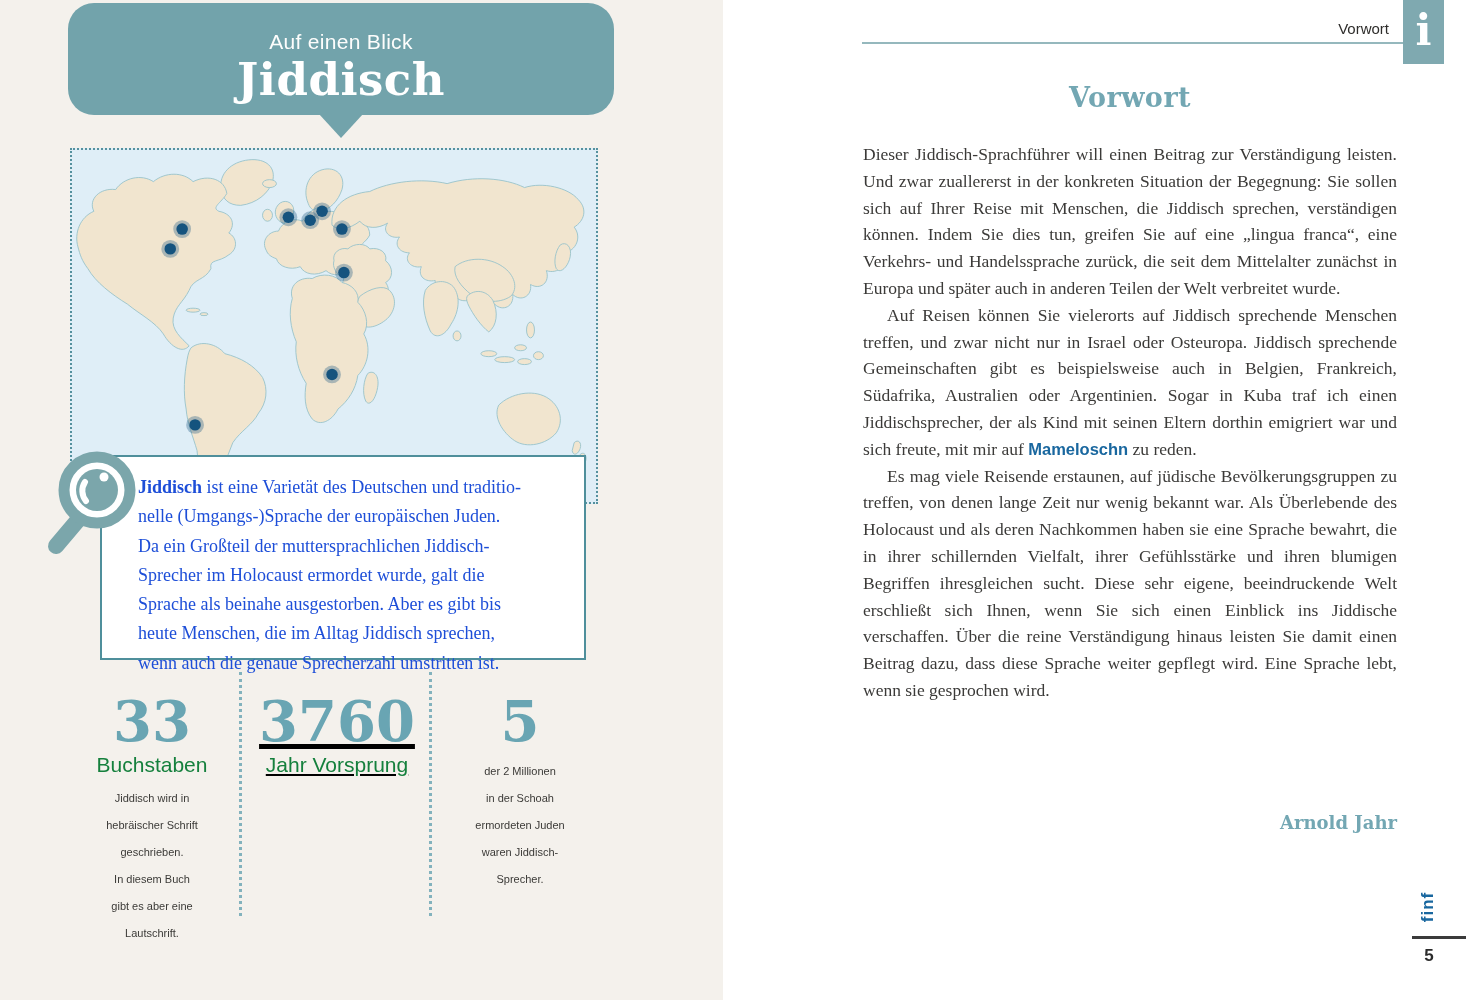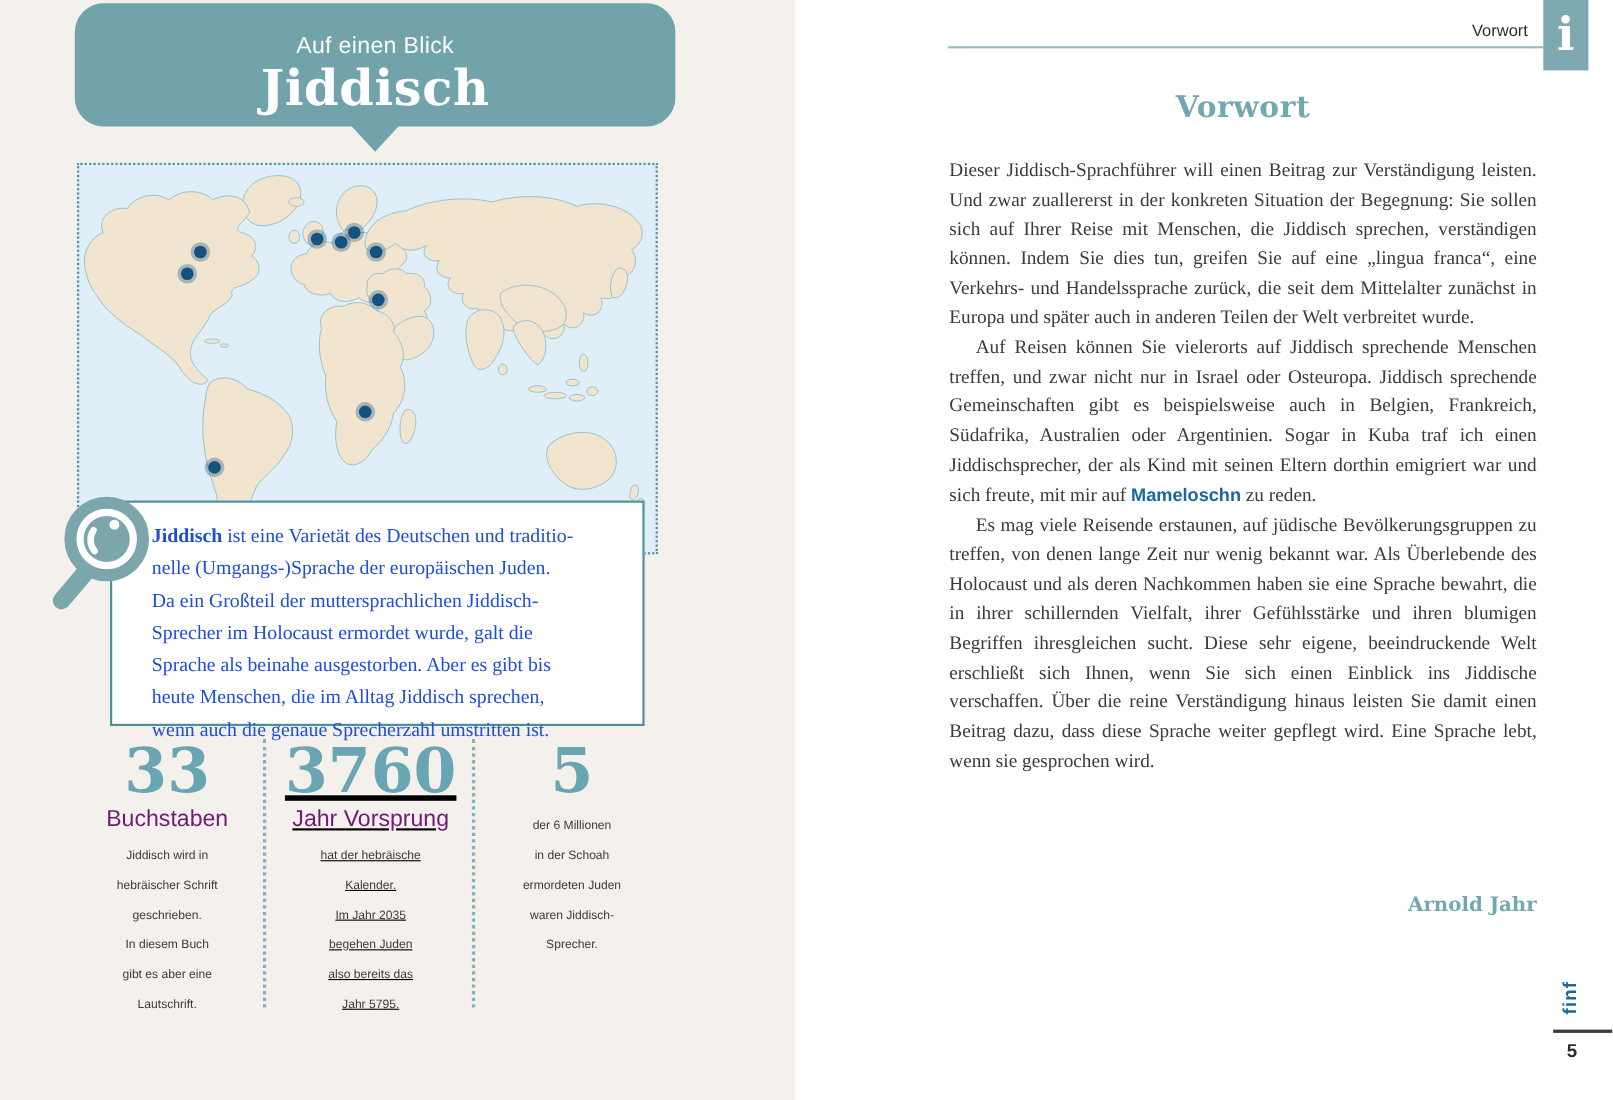--- a/index.html
+++ b/index.html
@@ -19,22 +19,22 @@
              border:2px dotted #55919e;background:#dfeef7;box-sizing:border-box;}
   .map-frame svg{display:block;width:100%;height:100%;}
   .info-box{position:absolute;left:100px;top:455px;width:486px;height:205px;background:#ffffff;
             border:2px solid #4f8f9b;box-sizing:border-box;z-index:3;
             padding:16px 24px 14px 36px;font-family:"Liberation Serif",serif;
             font-size:18px;line-height:29.3px;color:#1d4ed8;white-space:pre-line;}
   .info-box .lead{font-weight:bold;}
   .magnifier{position:absolute;left:40px;top:444px;z-index:4;}
   .stat-col{position:absolute;text-align:center;}
   .stat-value{font-family:"DejaVu Serif",serif;font-weight:bold;font-size:56px;line-height:58px;
-              color:#69a5b3;}
-  .stat-label{margin-top:2px;font-size:21px;line-height:25px;color:#701a75;white-space:pre-line;}
+              color:#69a5b3;margin-top:20px;}
+  .stat-label{margin-top:2px;font-size:21px;line-height:25px;color:#15803d;white-space:pre-line;}
   .stat-text{margin-top:8px;font-size:11px;line-height:27px;color:#3b3a37;white-space:pre-line;}
   .stat-divider{position:absolute;top:672px;height:244px;width:0;border-left:3px dotted #82b2bd;}
   
   .runhead{position:absolute;top:20px;right:77px;font-size:15px;color:#2e2d2b;}
   .head-rule{position:absolute;left:862px;top:42px;width:541px;height:2px;background:#95b8bd;}
   .info-tab{position:absolute;left:1403px;top:0;width:41px;height:64px;background:#7fa9b0;
             color:#ffffff;font-family:"DejaVu Serif",serif;font-weight:bold;font-size:42px;
             text-align:center;line-height:62px;}
   .vorwort-h1{position:absolute;left:863px;top:82px;width:534px;text-align:center;
               font-family:"DejaVu Serif",serif;font-weight:bold;font-size:27px;
@@ -166,31 +166,25 @@
 hebräischer Schrift
 geschrieben.
 In diesem Buch
 gibt es aber eine
 Lautschrift.</div>
     </div>
     <div class="stat-divider" style="left:239px;"></div>
     <div class="stat-col" style="left:249px;top:672px;width:176px;text-decoration:underline;">
       <div class="stat-value">3760</div>
       <div class="stat-label">Jahr Vorsprung</div>
-      <div class="stat-text">hat der hebräische
-Kalender.
-Im Jahr 2035
-begehen Juden
-also bereits das
-Jahr 5795.</div>
     </div>
     <div class="stat-divider" style="left:429px;"></div>
     <div class="stat-col" style="left:436px;top:672px;width:168px;">
       <div class="stat-value">5</div>
-      <div class="stat-text">der 6 Millionen
+      <div class="stat-text">der 2 Millionen
 in der Schoah
 ermordeten Juden
 waren Jiddisch-
 Sprecher.</div>
     </div>
   </div>
 
   <div class="runhead">Vorwort</div>
   <div class="head-rule"></div>
   <div class="info-tab">i</div>

